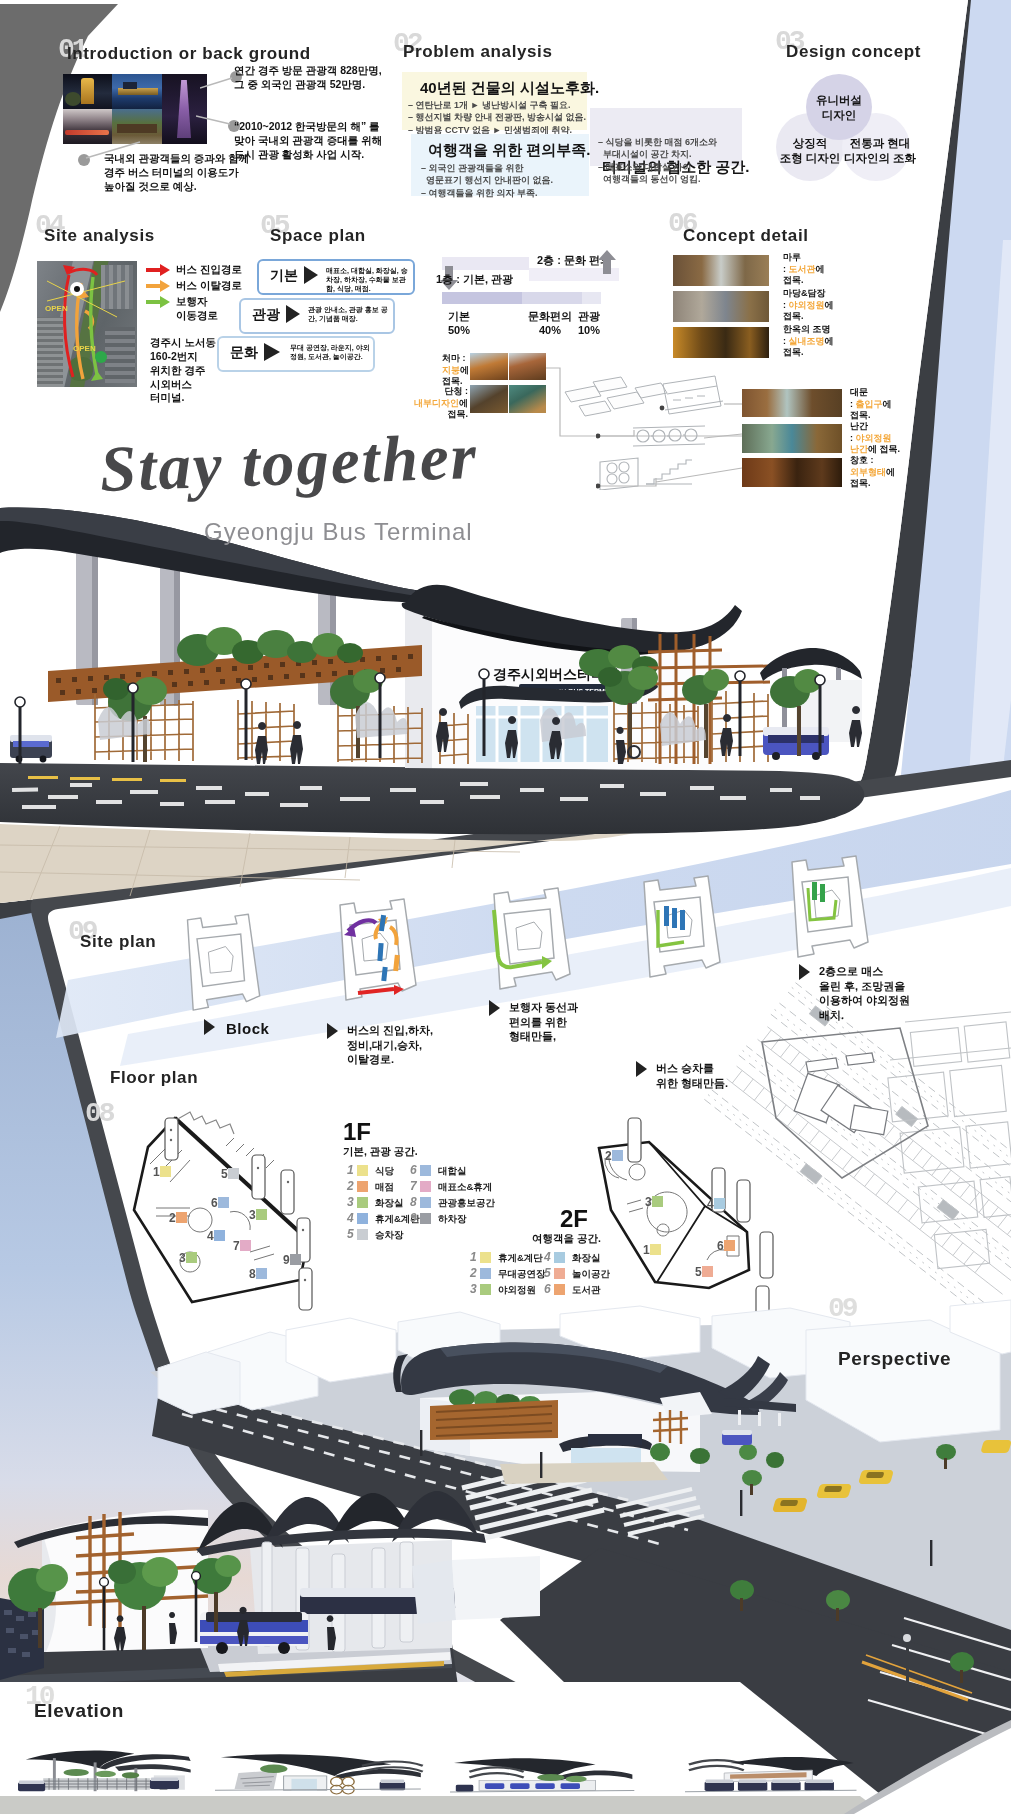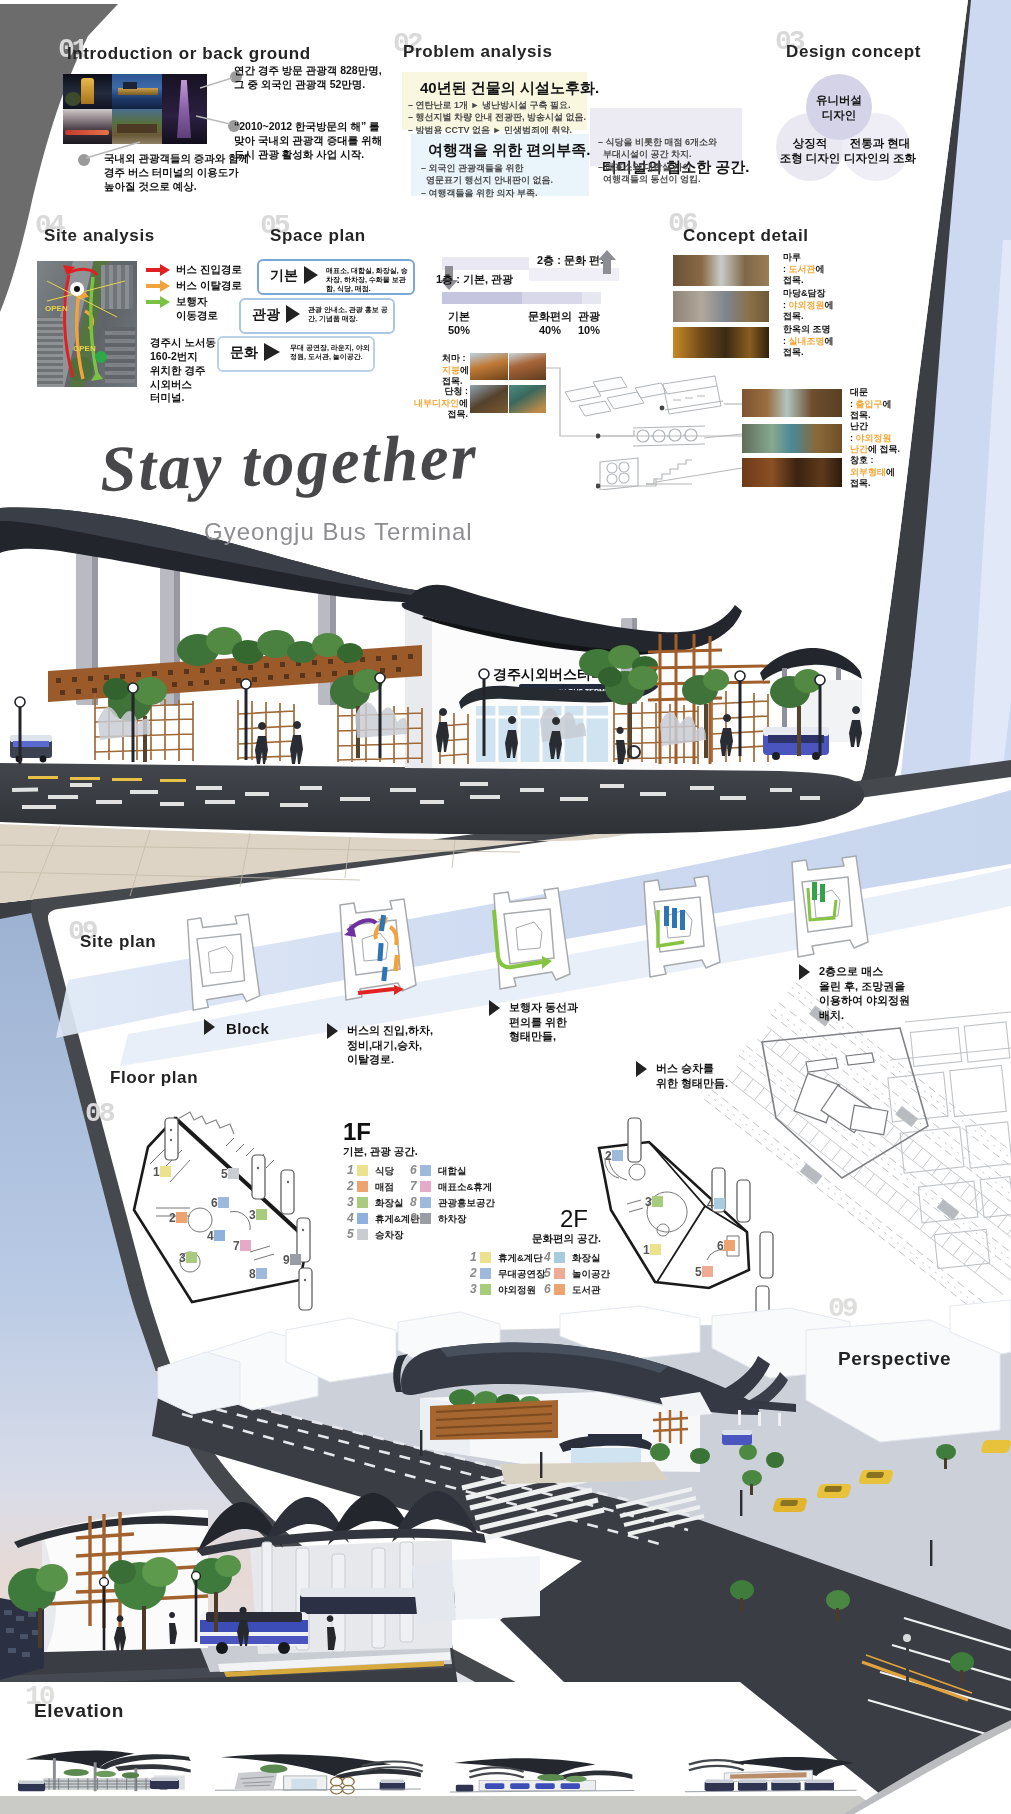--- a/index.html
+++ b/index.html
@@ -1158,22 +1158,22 @@
         <span style="position:absolute;left:10px;top:2px;width:11px;height:11px;background:#9db9dc;"></span>
         <span class="leg" style="position:absolute;left:28px;top:3px;">관광홍보공간</span>
       </div>
 <div style="position:relative;height:16px;">
         <span style="position:absolute;left:0;color:#8a8a8a;font-weight:bold;font-size:12px;font-style:italic;">9</span>
         <span style="position:absolute;left:10px;top:2px;width:11px;height:11px;background:#9a9da3;"></span>
         <span class="leg" style="position:absolute;left:28px;top:3px;">하차장</span>
       </div>
 </div>
 
-<div class="abs" style="left:560px;top:1205px;font-size:24px;font-weight:normal;color:#111;">2F</div>
-<div class="abs k10" style="left:532px;top:1232px;">문화편의 공간.</div>
+<div class="abs" style="left:560px;top:1205px;font-size:24px;font-weight:bold;color:#111;">2F</div>
+<div class="abs k10" style="left:532px;top:1232px;">여행객을 공간.</div>
 
 <div class="abs" style="left:470px;top:1250px;">
 <div style="position:relative;height:16px;">
         <span style="position:absolute;left:0;color:#8a8a8a;font-weight:bold;font-size:12px;font-style:italic;">1</span>
         <span style="position:absolute;left:10px;top:2px;width:11px;height:11px;background:#ece18c;"></span>
         <span class="leg" style="position:absolute;left:28px;top:3px;">휴게&amp;계단</span>
       </div>
 <div style="position:relative;height:16px;">
         <span style="position:absolute;left:0;color:#8a8a8a;font-weight:bold;font-size:12px;font-style:italic;">2</span>
         <span style="position:absolute;left:10px;top:2px;width:11px;height:11px;background:#9db9dc;"></span>

